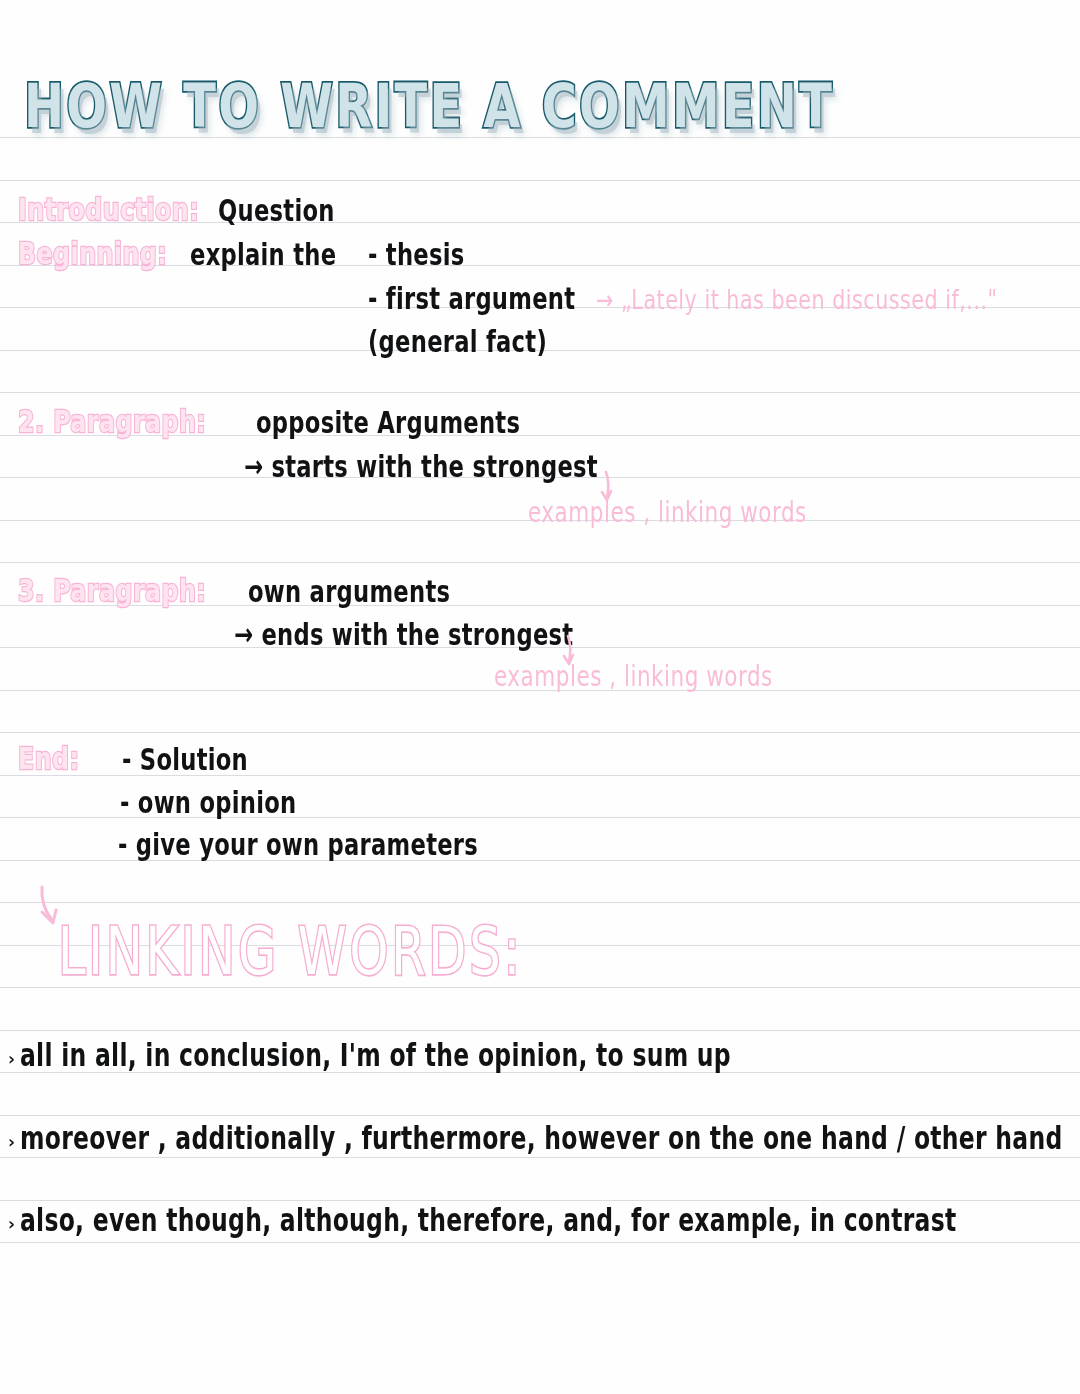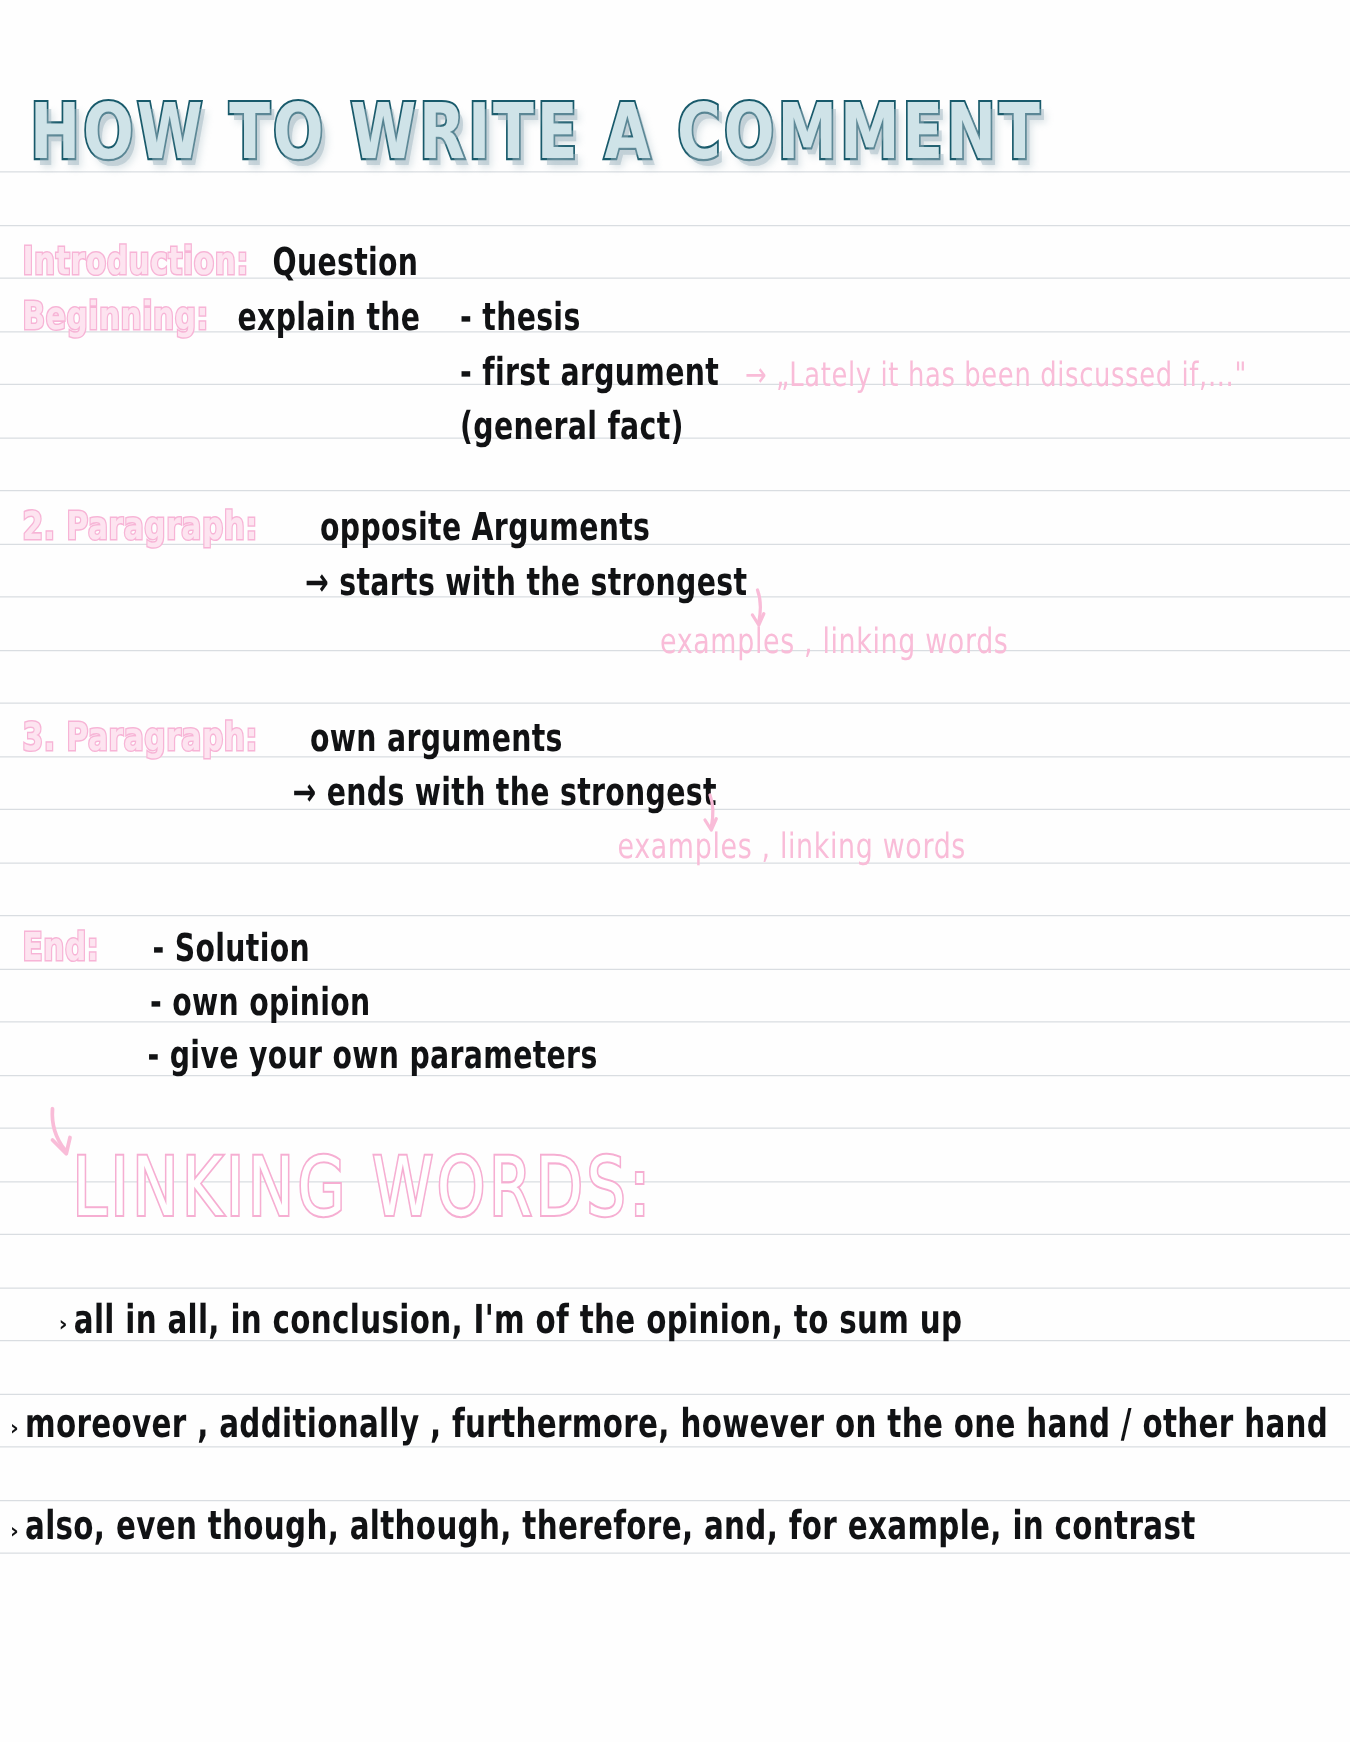--- a/index.html
+++ b/index.html
@@ -198,21 +198,21 @@
     <div class="ln hand s-sub" style="left:122px; top:746px;">- Solution</div>
     <div class="ln hand s-sub" style="left:120px; top:789px;">- own opinion</div>
     <div class="ln hand s-sub" style="left:118px; top:831px;">- give your own parameters</div>
 
     <svg class="arrow-svg" style="left:32px; top:884px;" width="40" height="52" viewBox="0 0 40 52">
       <path d="M10 3 C9 16, 12 26, 20 36" stroke="#f9bcd8" stroke-width="3" fill="none" stroke-linecap="round"></path>
       <path d="M10 28 L21 39 L24 26" stroke="#f9bcd8" stroke-width="3" fill="none" stroke-linecap="round" stroke-linejoin="round"></path>
     </svg>
     <div class="ln pink-big" style="left:58px; top:925px;">LINKING WORDS:</div>
 
-    <div class="ln" style="left:8px; top:1042px;margin-left:39px;">
+    <div class="ln" style="left:8px; top:1042px;">
       <span class="chev">›</span>
       <span class="hand s-link" style="display:inline-block; vertical-align:baseline;">all in all, in conclusion, I'm of the opinion, to sum up</span>
     </div>
 
     <div class="ln" style="left:8px; top:1125px;">
       <span class="chev">›</span>
       <span class="hand s-link" style="display:inline-block; vertical-align:baseline;">moreover , additionally , furthermore, however on the one hand / other hand</span>
     </div>
 
     <div class="ln" style="left:8px; top:1207px;">

